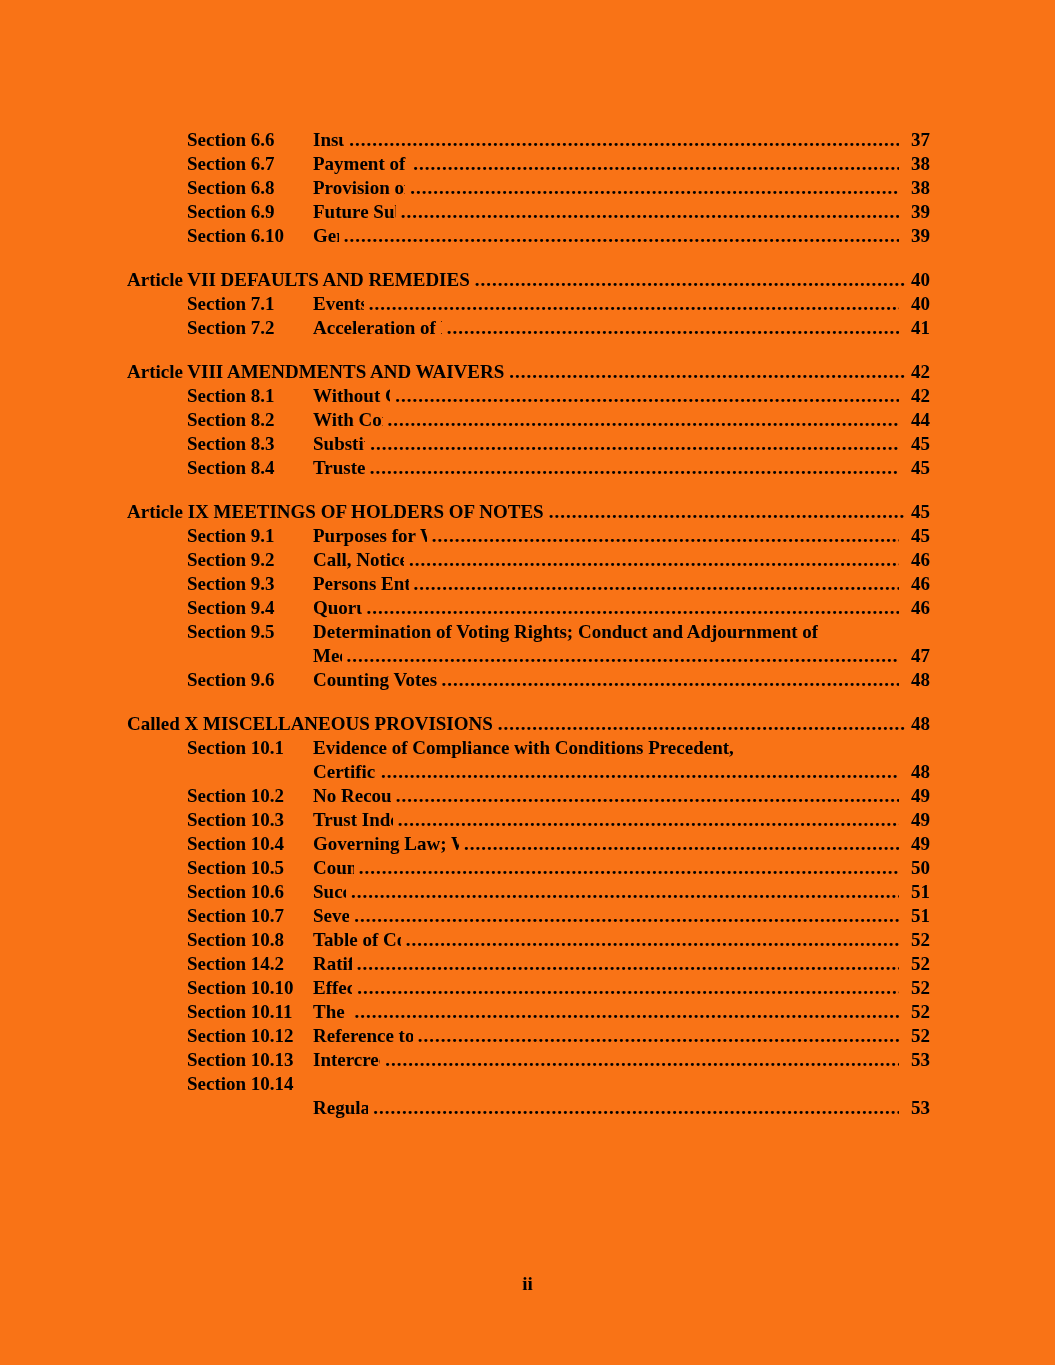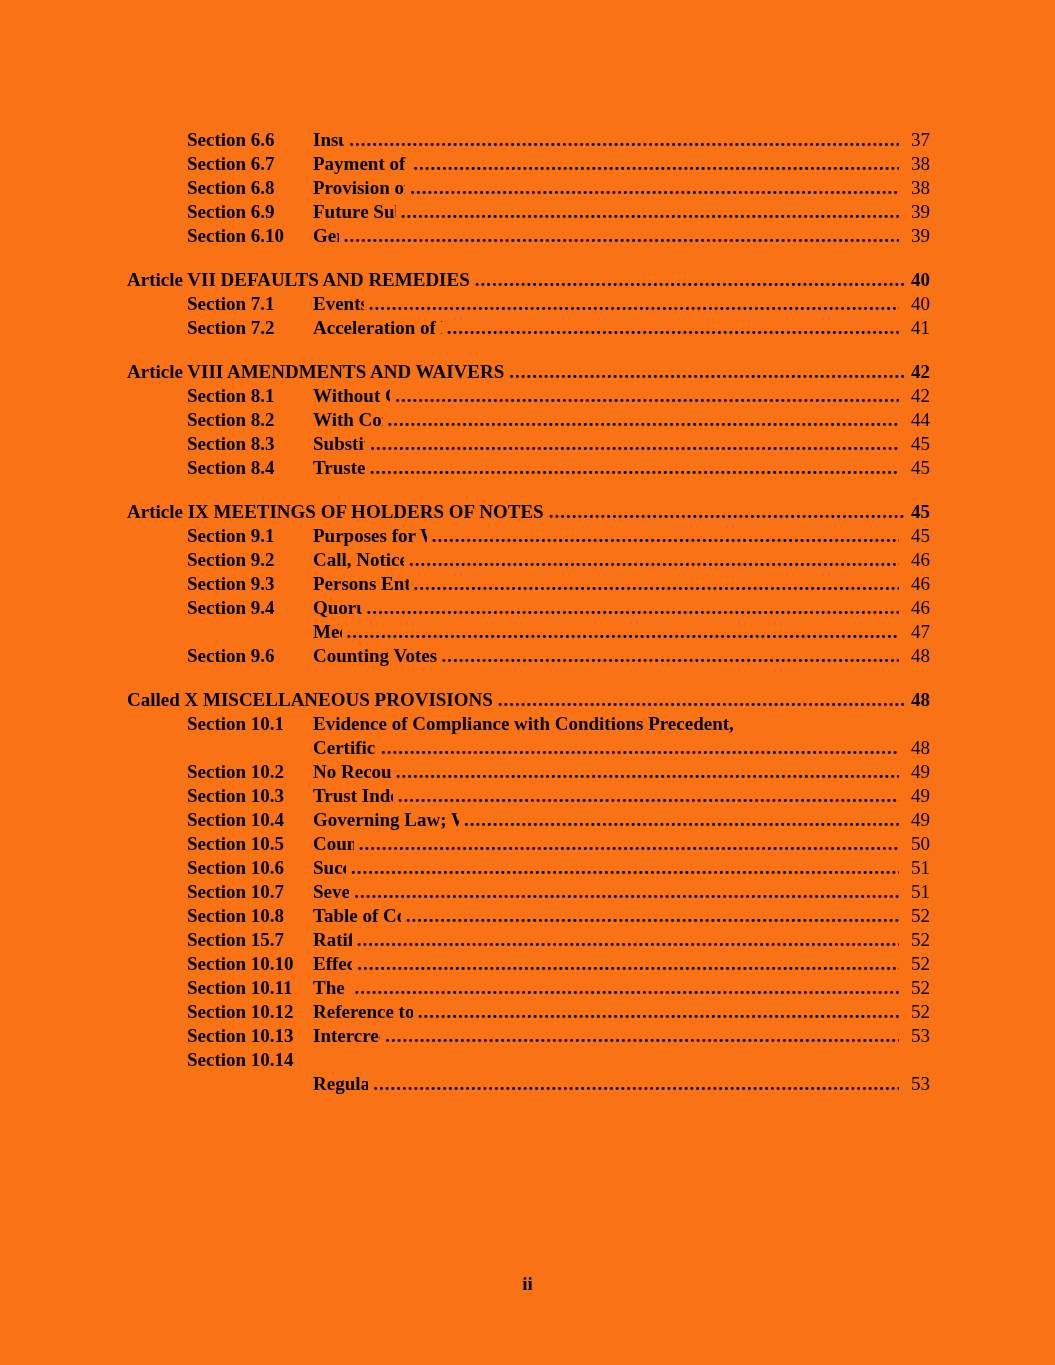--- a/index.html
+++ b/index.html
@@ -56,21 +56,21 @@
   .leader::after {
     content: "........................................................................................................................................................................................................................................................................";
     letter-spacing: 1px;
   }
   .page-ref {
     flex: 0 0 auto;
     text-align: right;
     white-space: nowrap;
   }
   .s-page {
-    font-weight: normal;
+    font-weight: bold;
     padding-left: 7px;
     min-width: 24px;
   }
   .a-page {
     font-weight: bold;
     padding-left: 1px;
     min-width: 24px;
   }
   .footer {
     position: absolute;
@@ -185,20 +185,24 @@
         <span class="leader"></span>
         <span class="page-ref s-page">46</span>
       </div>
       <div class="row section-row">
         <span class="s-label">Section 9.4</span>
         <span class="s-title">Quorum; Action.</span>
         <span class="leader"></span>
         <span class="page-ref s-page">46</span>
       </div>
       <div class="row section-row">
+        <span class="s-label">Section 9.5</span>
+        <span class="s-title">Determination of Voting Rights; Conduct and Adjournment of</span>
+      </div>
+      <div class="row section-row">
         <span class="s-label"></span>
         <span class="s-title">Meetings.</span>
         <span class="leader"></span>
         <span class="page-ref s-page">47</span>
       </div>
       <div class="row section-row">
         <span class="s-label">Section 9.6</span>
         <span class="s-title">Counting Votes and Recording Action of Meetings.</span>
         <span class="leader"></span>
         <span class="page-ref s-page">48</span>
@@ -254,21 +258,21 @@
         <span class="leader"></span>
         <span class="page-ref s-page">51</span>
       </div>
       <div class="row section-row">
         <span class="s-label">Section 10.8</span>
         <span class="s-title">Table of Contents, Headings, Etc.</span>
         <span class="leader"></span>
         <span class="page-ref s-page">52</span>
       </div>
       <div class="row section-row">
-        <span class="s-label">Section 15.7</span>
+        <span class="s-label">Section 14.2</span>
         <span class="s-title">Ratifications.</span>
         <span class="leader"></span>
         <span class="page-ref s-page">52</span>
       </div>
       <div class="row section-row">
         <span class="s-label">Section 10.10</span>
         <span class="s-title">Effectiveness.</span>
         <span class="leader"></span>
         <span class="page-ref s-page">52</span>
       </div>

